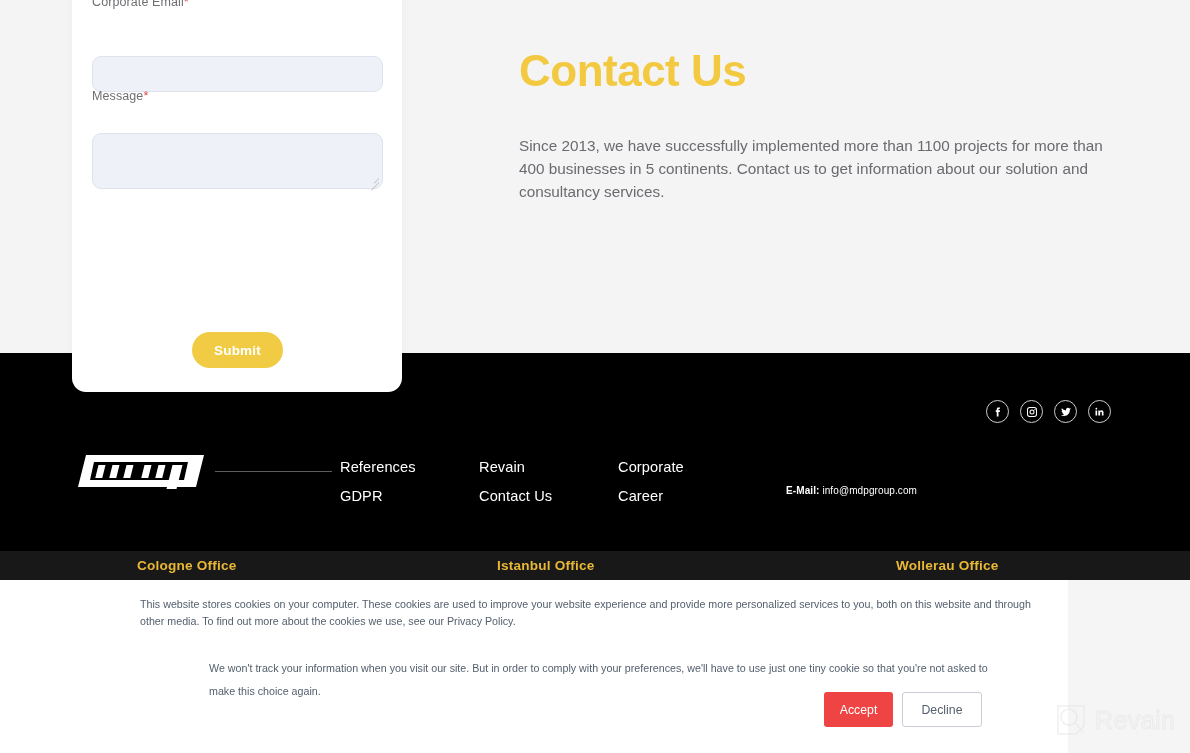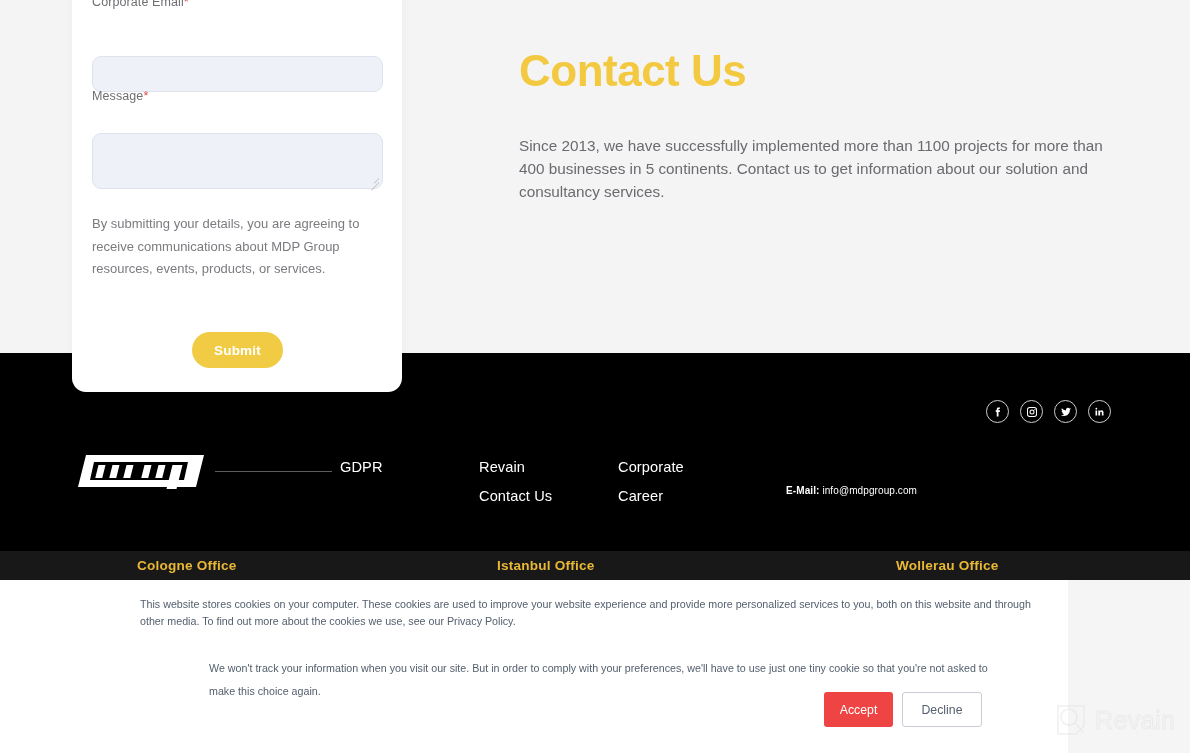--- a/index.html
+++ b/index.html
@@ -175,21 +175,20 @@
       <div class="field-label" style="top:129px;">
         <span>Message</span><span class="req">*</span>
       </div>
       <div class="inp txt">
         <div class="resize-handle">
             <i></i>
             <i></i>
           </div>
       </div>
 
-      <div class="consent">By submitting your details, you are agreeing to receive communications about MDP Group resources, events, products, or services.</div>
 
       <button class="submit-btn">Submit</button>
     </div>
 
     <div class="copy">
       <h1>Contact Us</h1>
       <p>Since 2013, we have successfully implemented more than 1100 projects for more than 400 businesses in 5 continents. Contact us to get information about our solution and consultancy services.</p>
     </div>
   </div>
 
@@ -226,20 +225,21 @@
         <rect fill="#ffffff" x="58" y="14" width="7" height="13" transform="skewX(-14)"></rect>
         <rect fill="#ffffff" x="76" y="14" width="7" height="13" transform="skewX(-14)"></rect>
         <rect fill="#ffffff" x="90" y="14" width="7" height="13" transform="skewX(-14)"></rect>
         <rect fill="#ffffff" x="104" y="14" width="10" height="24" transform="skewX(-14)"></rect>
       </svg>
       <div class="logo-rule"></div>
     </div>
 
     <div class="links">
       <div class="col">
+        <a>References</a>
         <a>GDPR</a>
       </div>
       <div class="col">
         <a>Revain</a>
         <a>Contact Us</a>
       </div>
       <div class="col">
         <a>Corporate</a>
         <a>Career</a>
       </div>

